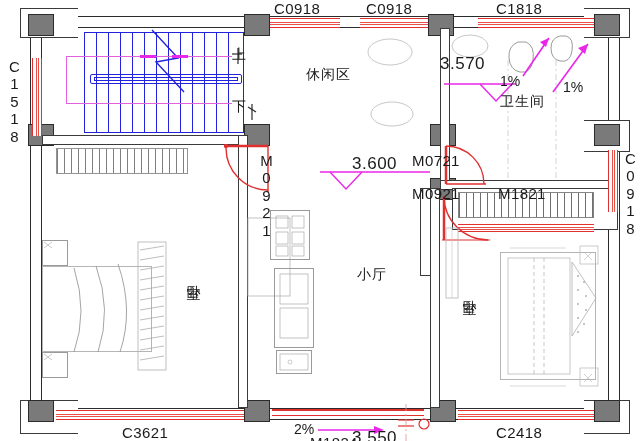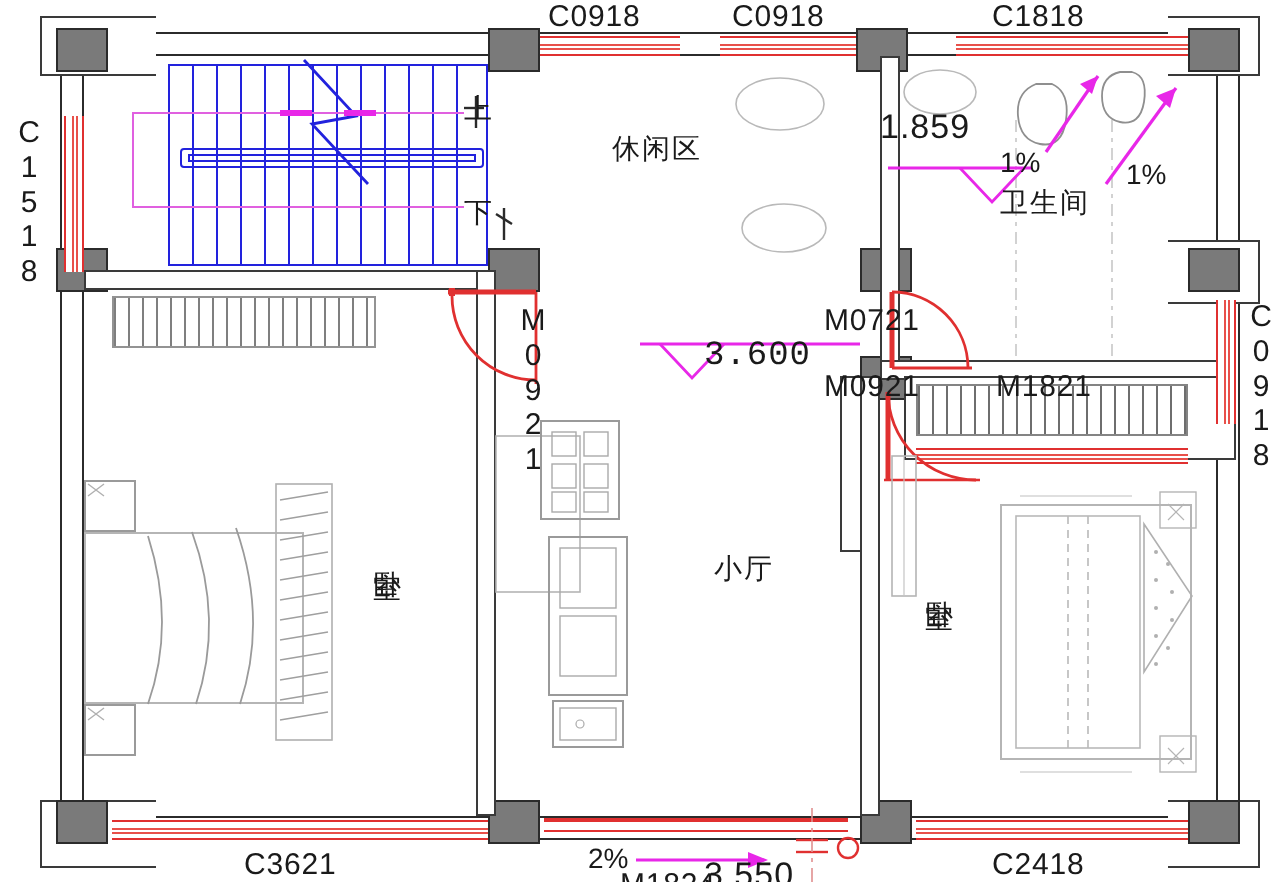--- a/index.html
+++ b/index.html
@@ -276,26 +276,26 @@
   <div class="label code" style="left:496px;top:424px;">C2418</div>
 
   <div class="label code-v" style="left:258px;top:152px;">M0921</div>
   <div class="label code" style="left:412px;top:152px;">M0721</div>
   <div class="label code" style="left:412px;top:185px;">M0921</div>
   <div class="label code" style="left:498px;top:185px;">M1821</div>
   <div class="label code" style="left:310px;top:434px;">M1824</div>
 
   <div class="label cn" style="left:306px;top:66px;">休闲区</div>
   <div class="label cn" style="left:500px;top:93px;">卫生间</div>
-  <div class="label cn" style="left:357px;top:276px;">小厅</div>
+  <div class="label cn" style="left:357px;top:266px;">小厅</div>
   <div class="label cn-v" style="left:185px;top:274px;">卧室</div>
   <div class="label cn-v" style="left:461px;top:289px;">卧室</div>
 
-  <div class="label elev" style="left:352px;top:169px;font-family:Liberation Mono, monospace;">3.600</div>
-  <div class="label elev" style="left:440px;top:54px;">1.859</div>
+  <div class="label elev" style="left:352px;top:154px;">3.600</div>
+  <div class="label elev" style="left:440px;top:54px;">3.570</div>
   <div class="label elev" style="left:352px;top:428px;">3.550</div>
 
   <div class="label pct" style="left:500px;top:73px;">1%</div>
   <div class="label pct" style="left:563px;top:79px;">1%</div>
   <div class="label pct" style="left:294px;top:421px;">2%</div>
 
   <div class="label cn" style="left:232px;top:46px;">上</div>
   <div class="label cn" style="left:232px;top:98px;">下</div>
 
 </div>

